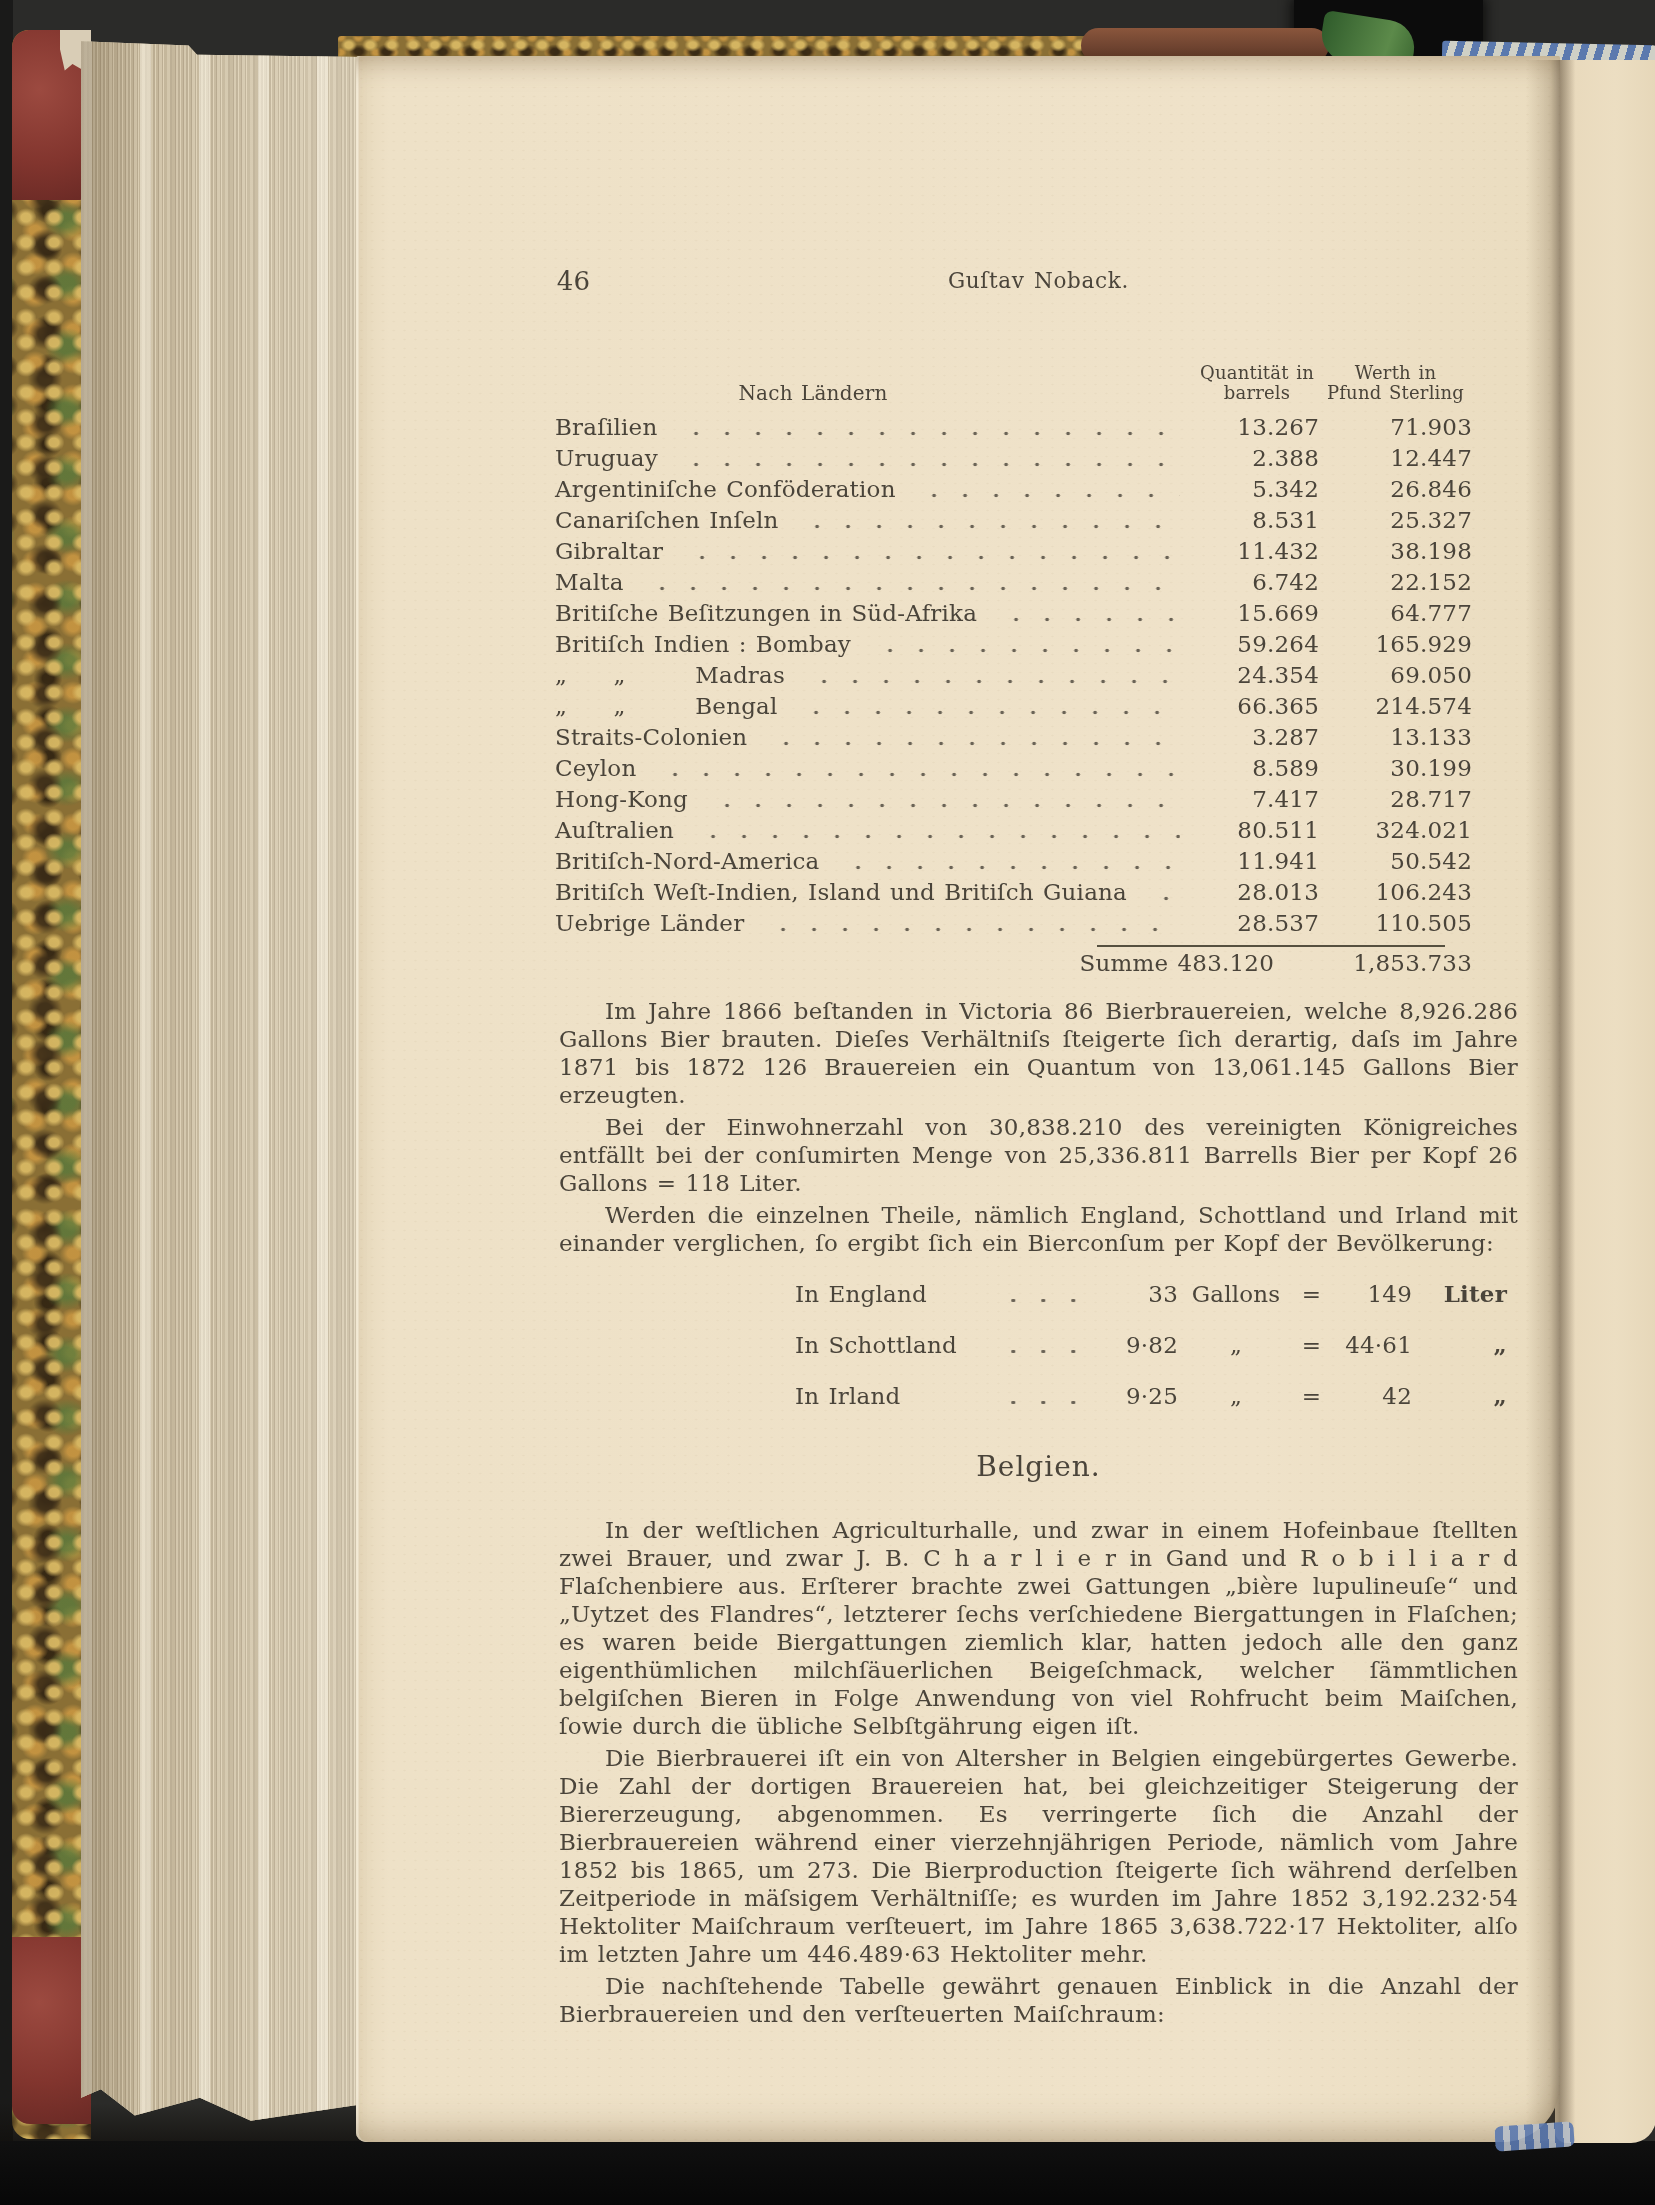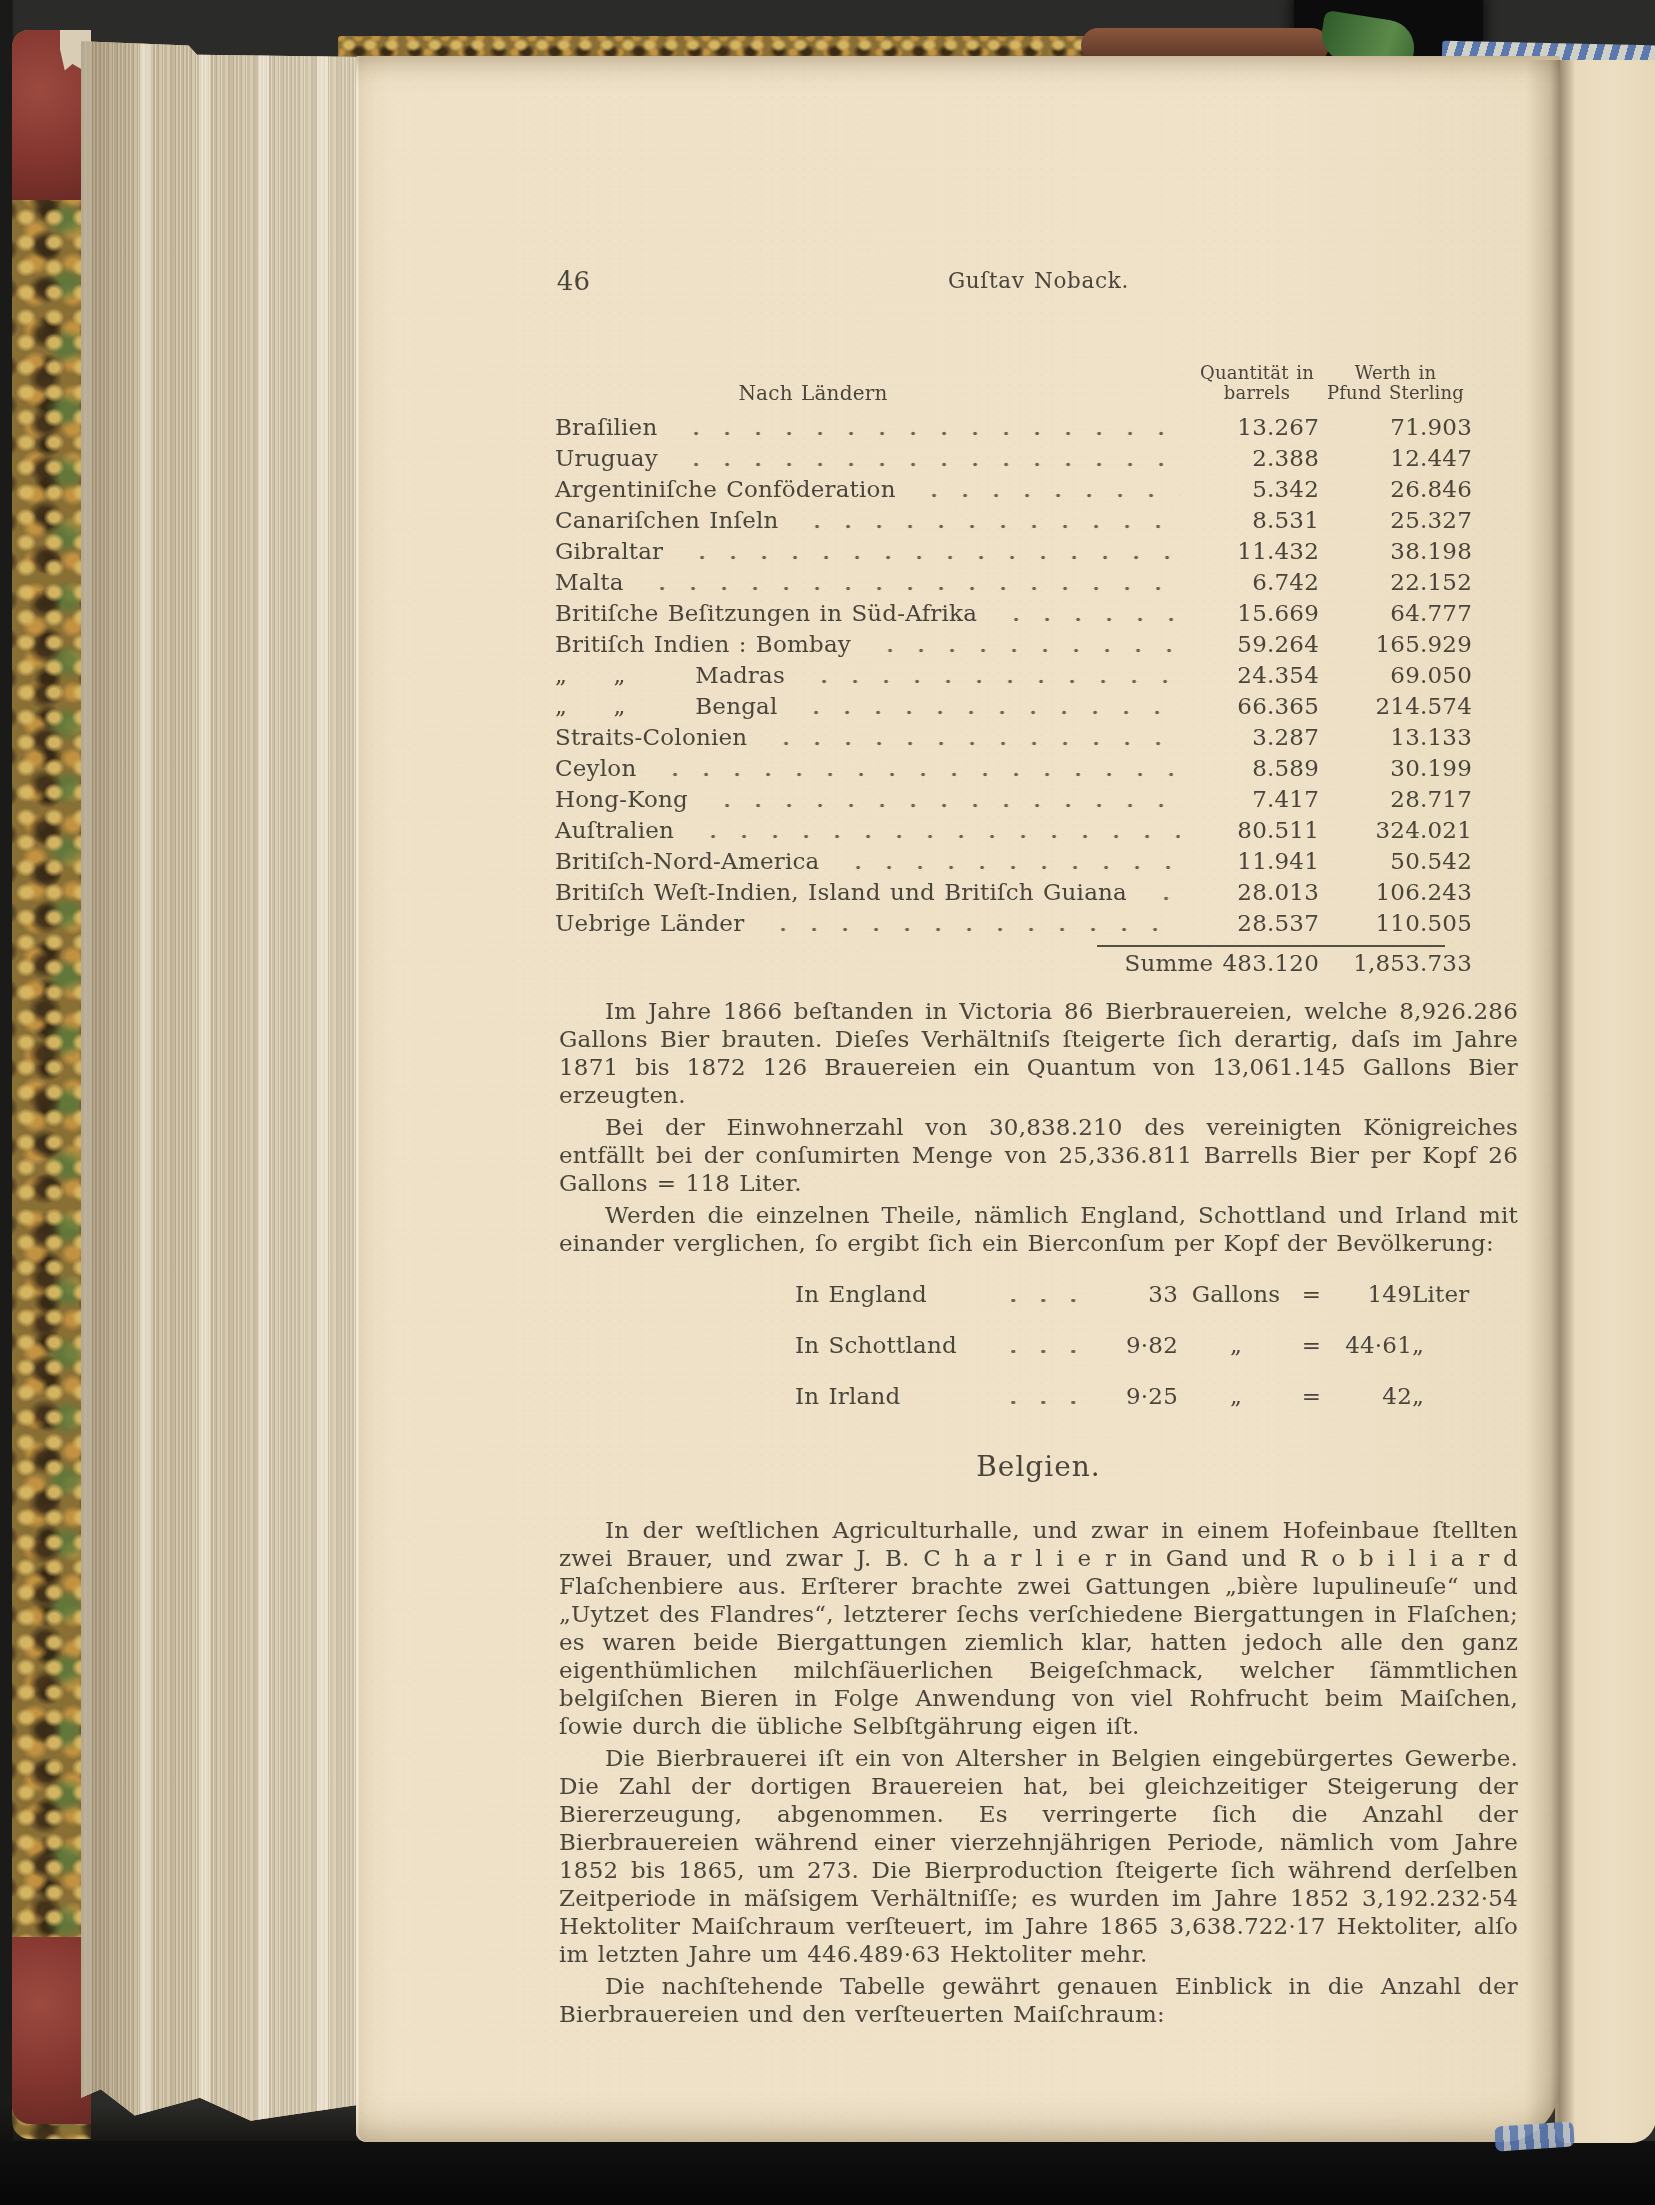--- a/index.html
+++ b/index.html
@@ -99,39 +99,39 @@
   .hdr2.val{width:153px;}
   .t-rows{}
   .t-row{display:flex;align-items:baseline;height:31px;}
   .t-label{white-space:pre;}
   .leader{flex:1 1 auto;align-self:flex-end;height:7.5px;margin:0 15px 6.6px 16.6px;
       background-image:radial-gradient(circle, rgba(74,68,58,.8) 1.7px, transparent 2.2px);
       background-size:31px 7.5px;background-position:6.6px center;background-repeat:repeat-x;}
   .t-qty{width:124px;text-align:right;}
   .t-val{width:153px;text-align:right;}
   .t-rule{margin:5px 27px 0 auto;width:348px;border-top:2.1px solid #56503f;}
-  .t-summe{display:flex;align-items:baseline;height:33px;margin-top:1.7px;font-size:23px;}
+  .t-summe{display:flex;align-items:baseline;height:33px;margin-top:1.7px;font-size:23px;gap:45px;}
   .t-summe .sp{flex:1 1 auto;}
   .summe-cell{width:273px;text-align:right;white-space:pre;}
   .summe-val{width:153px;text-align:right;}
 
   .paras{margin-top:15px;}
   .body-p{margin:4px;text-indent:46px;text-align:justify;hyphens:auto;}
 
   .cons-table{margin:23px 0 0 240px;}
   .c-row{display:flex;align-items:baseline;height:31px;margin-top:20px;}
   .c-label{width:195px;white-space:pre;}
   .c-leader{width:103px;align-self:flex-end;height:7.5px;margin:0 5px 6.6px 5px;
       background-image:radial-gradient(circle, rgba(74,68,58,.8) 1.7px, transparent 2.2px);
       background-size:30px 7.5px;background-position:3.3px center;background-repeat:repeat-x;}
   .c-v1{width:75px;text-align:right;}
   .c-u1{width:116px;text-align:center;}
   .c-eq{width:35px;text-align:center;}
   .c-v2{width:83px;text-align:right;}
-  .c-u2{width:95px;text-align:left;}
+  .c-u2{width:95px;text-align:right;font-weight:bold;}
 
   .section-heading{margin:35px 0 30px 0;text-align:center;font-size:28px;
       letter-spacing:1px;line-height:38px;}
 </style>
 </head>
 <body>
 
 <div class="scene">
 
   <div class="bg-left-dark"></div>

